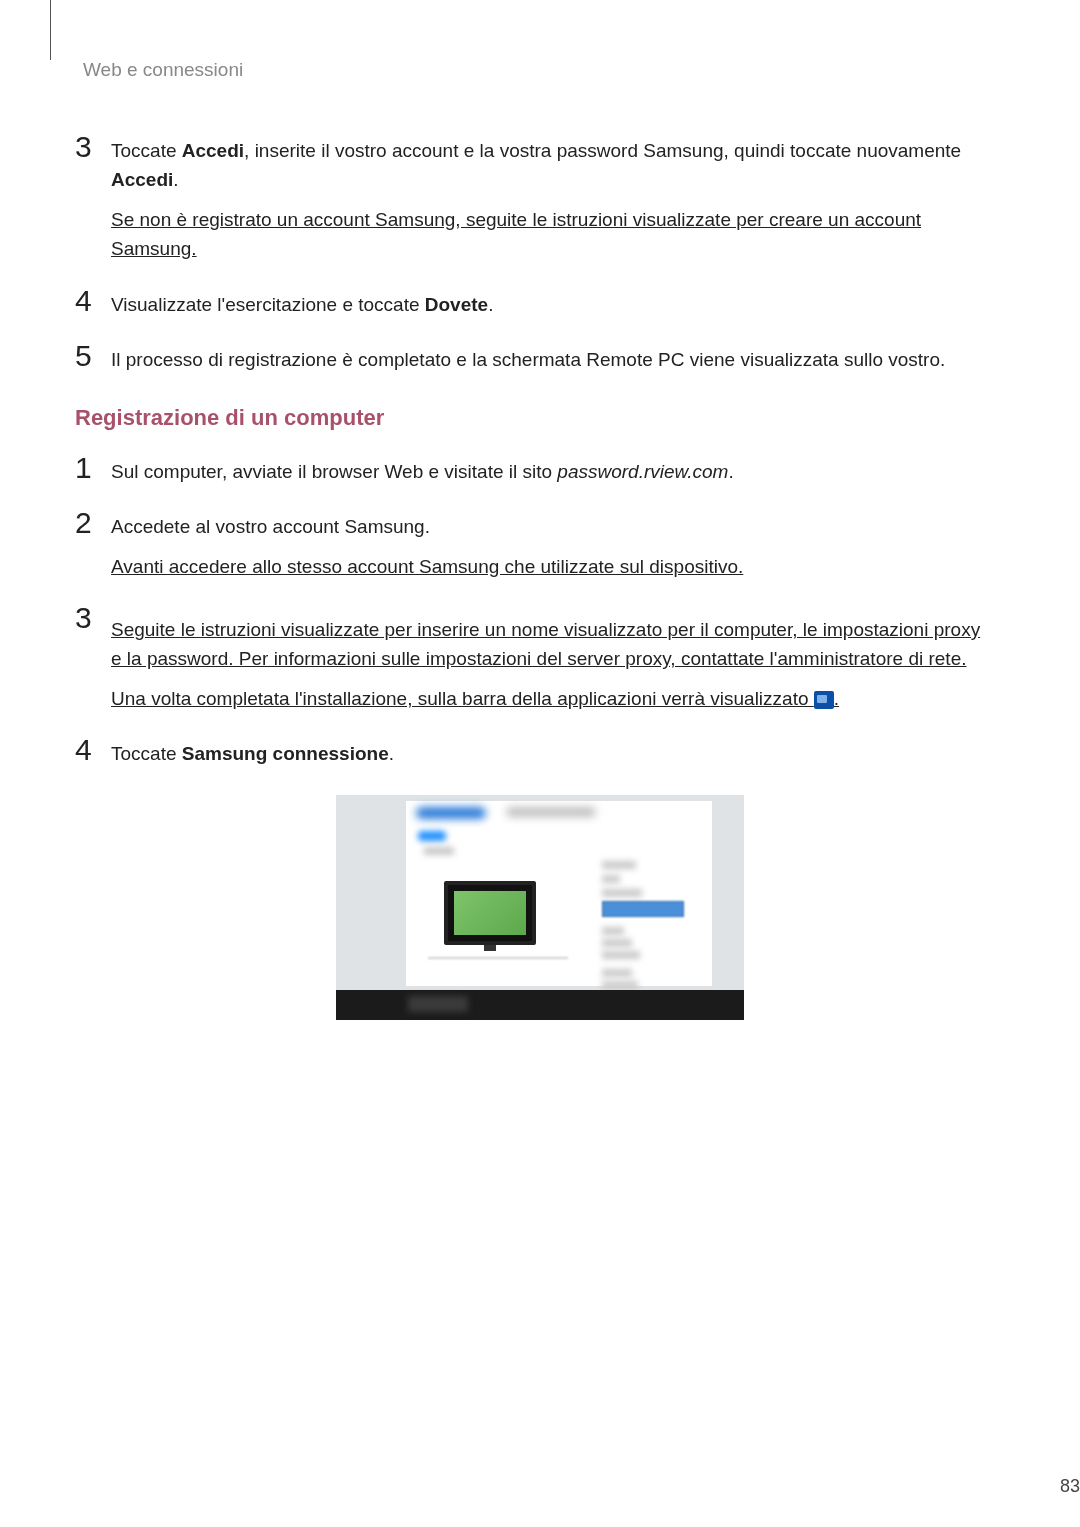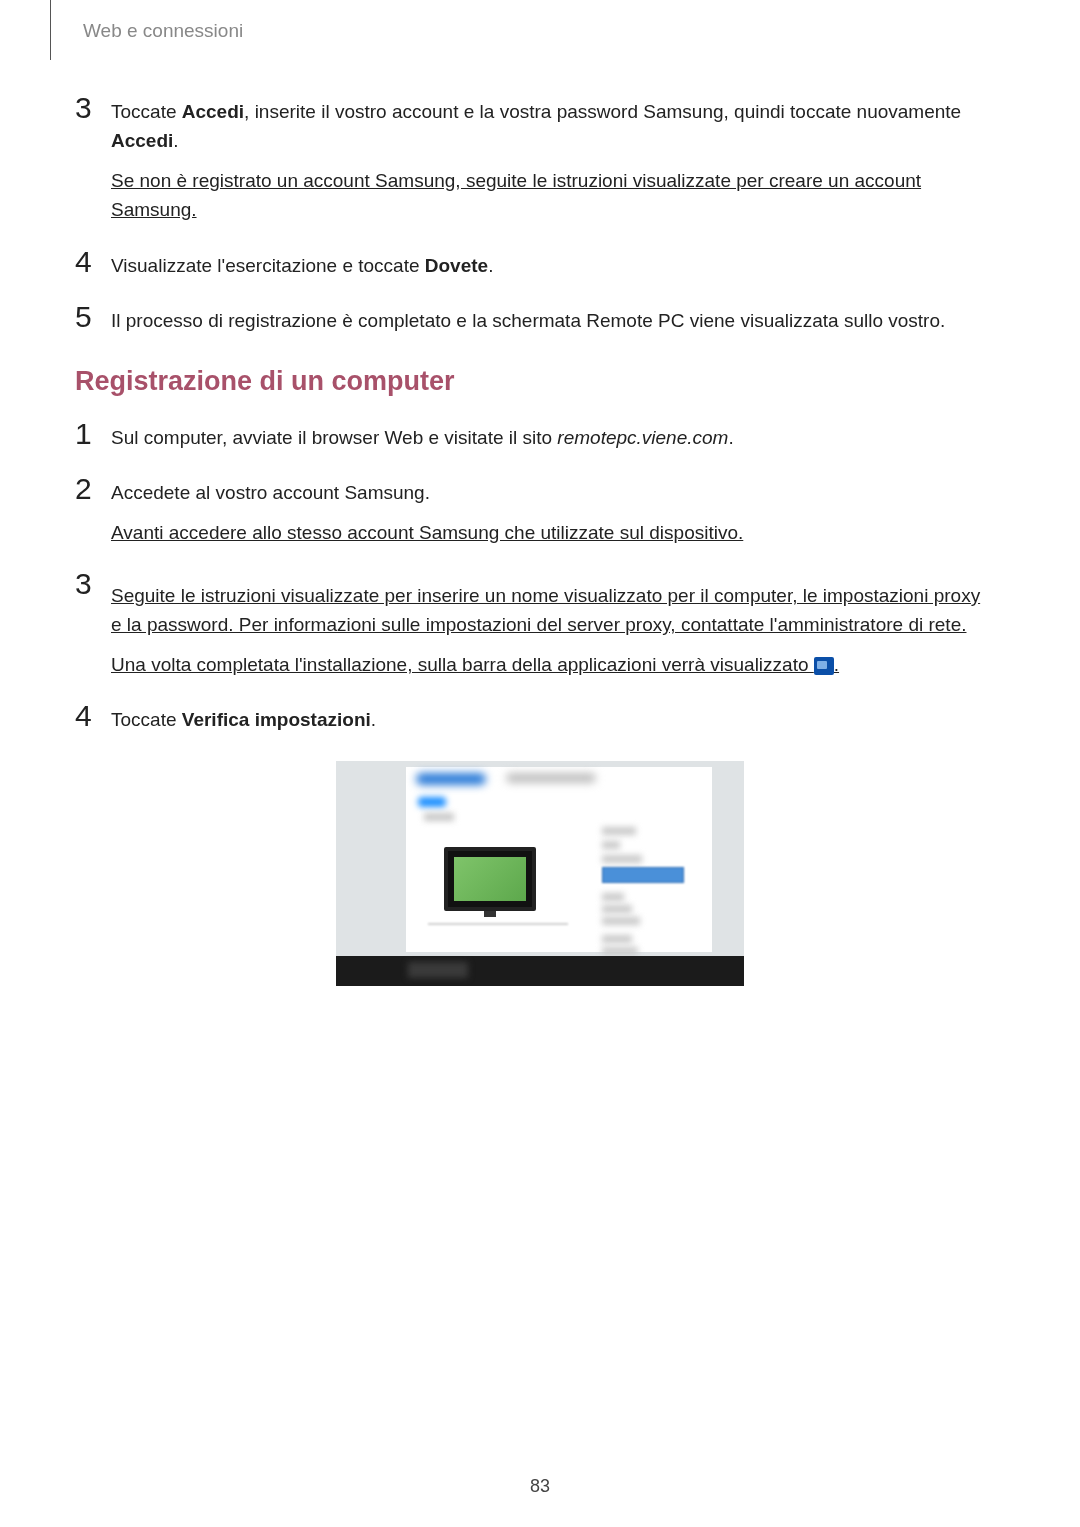--- a/index.html
+++ b/index.html
@@ -5,21 +5,21 @@
 * { margin: 0; padding: 0; box-sizing: border-box; }
 body {
   font-family: -apple-system, "Segoe UI", Arial, sans-serif;
   background: #fff;
   color: #222;
   width: 1080px;
   height: 1527px;
   position: relative;
 }
 .page {
-  padding: 20px 75px 0 75px;
+  padding: 59px 75px 0 75px;
   position: relative;
 }
 .vline {
   position: absolute;
   left: 50px;
   top: 0;
   width: 1px;
   height: 60px;
   background: #555;
 }
@@ -51,21 +51,21 @@
 .stepbody {
   flex: 1;
   font-size: 19px;
   line-height: 1.55;
   color: #222;
 }
 .stepbody p { margin-bottom: 10px; }
 .stepbody p:last-child { margin-bottom: 0; }
 .sub { margin-top: 8px; text-decoration: underline; }
 .section-title {
-  font-size: 27px;
+  font-size: 22px;
   font-weight: 700;
   color: #a8516a;
   margin: 30px 0 26px 0;
 }
 .bold { font-weight: 700; margin-top: 8px; }
 .italic { font-style: italic; }
 .tray-icon {
   display: inline-block;
   width: 20px;
   height: 18px;
@@ -178,21 +178,21 @@
   position: absolute;
   left: 72px; top: 6px;
   width: 60px; height: 16px;
   background: #3a3a3a;
   filter: blur(3px);
 }
 .pagenum {
   position: absolute;
   bottom: 30px;
   left: 0; right: 0;
-  text-align: center;
+  text-align: right;
   font-size: 18px;
   color: #444;
 }
 </style>
 </head>
 <body>
 
 <div class="page">
   <div class="vline"></div>
   <div class="breadcrumb">Web e connessioni</div>
@@ -218,41 +218,41 @@
         </div>
       </div>
     </div>
 
   <div class="section-title">Registrazione di un computer</div>
 
   <div class="steps" id="steps-b">
       <div class="step">
         <div class="stepnum">1</div>
         <div class="stepbody">
-          <p>Sul computer, avviate il browser Web e visitate il sito <span class="italic">remotepc.viene.com</span>.</p>
+          <p>Sul computer, avviate il browser Web e visitate il sito <span class="italic">password.rview.com</span>.</p>
         </div>
       </div>
       <div class="step">
         <div class="stepnum">2</div>
         <div class="stepbody">
           <p>Accedete al vostro account Samsung.</p>
           <p class="sub">Avanti accedere allo stesso account Samsung che utilizzate sul dispositivo.</p>
         </div>
       </div>
       <div class="step">
         <div class="stepnum">3</div>
         <div class="stepbody">
           <p class="sub">Seguite le istruzioni visualizzate per inserire un nome visualizzato per il computer, le impostazioni proxy e la password. Per informazioni sulle impostazioni del server proxy, contattate l'amministratore di rete.</p>
           <p class="sub">Una volta completata l'installazione, sulla barra della applicazioni verrà visualizzato <span class="tray-icon"></span>.</p>
         </div>
       </div>
       <div class="step">
         <div class="stepnum">4</div>
         <div class="stepbody">
-          <p>Toccate <span class="bold">Verifica impostazioni</span>.</p>
+          <p>Toccate <span class="bold">Samsung connessione</span>.</p>
         </div>
       </div>
     </div>
 
   <div class="screenshot">
     <div class="panel">
       <div class="topbar"></div>
       <div class="topbar2"></div>
       <div class="bluedot"></div>
       <div class="greytext"></div>

